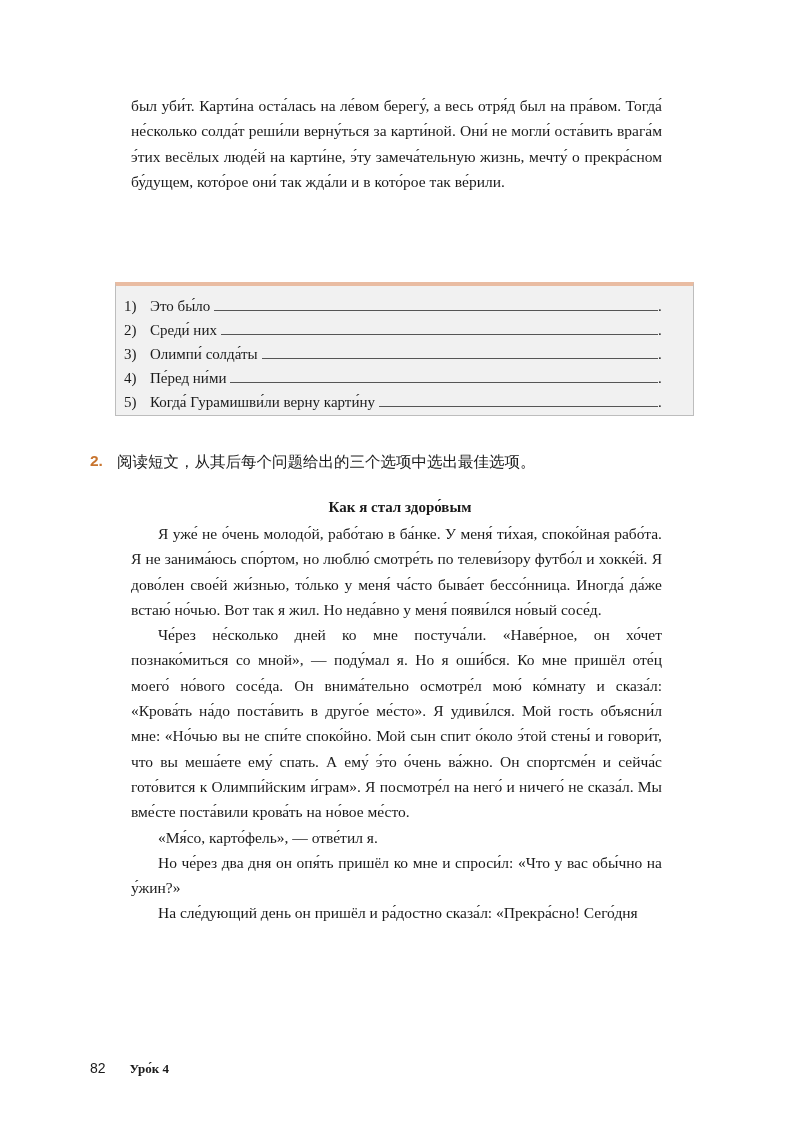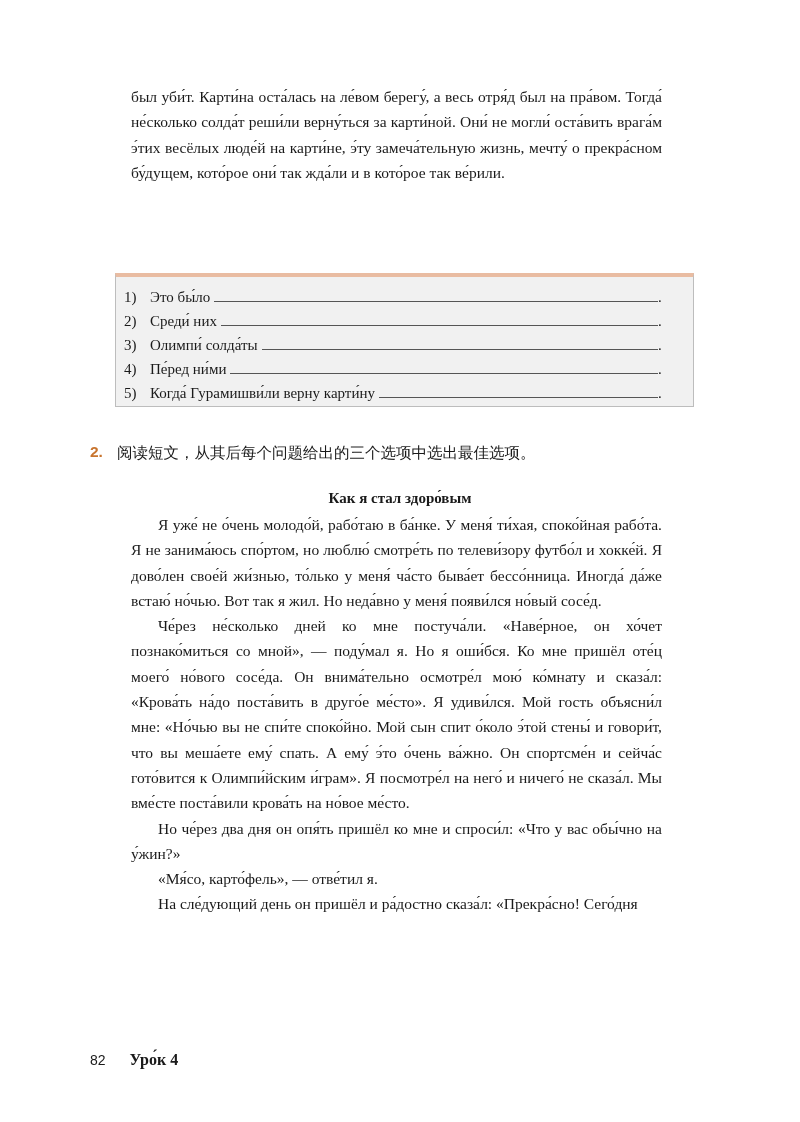--- a/index.html
+++ b/index.html
@@ -1,38 +1,38 @@
 <!DOCTYPE html>
 <html><head>
   <meta charset="utf-8">
   <style>
     html, body { margin: 0; padding: 0; background: #ffffff; }
     body { width: 800px; height: 1122px; position: relative; overflow: hidden;
            font-family: "Liberation Serif", serif; color: #1a1a1a; }
-    .page { position: absolute; left: 0; top: 0; width: 800px; height: 934px; }
+    .page { position: absolute; left: 0; top: 9px; width: 800px; height: 934px; }
     .text-block { position: absolute; left: 131px; width: 531px; font-size: 15.5px; line-height: 25.3px; }
     .para { margin: 0; text-align: justify; text-align-last: left; }
     .indent { text-indent: 27px; }
     .exercise-box { position: absolute; left: 115px; top: 273px; width: 579px; height: 134px;
                     background: #f1f1f1; border: 1px solid #bdbdbd; border-top: 4px solid #e9bca2;
                     box-sizing: border-box; }
     .ex-row { position: absolute; left: 8px; width: 540px; height: 23px; font-size: 15px;
               display: flex; align-items: flex-end; }
     .ex-num { width: 26px; flex: none; }
     .ex-prefix { flex: none; white-space: nowrap; margin-right: 4px; }
     .ex-line { flex: 1; border-bottom: 1px solid #555; height: 18px; margin-bottom: 4px; }
     .ex-dot { flex: none; width: 6px; }
     .task { position: absolute; left: 90px; top: 443px; font-size: 15.5px; display: flex;
             font-family: "DejaVu Sans", sans-serif; }
     .task-num { color: #c8742e; font-weight: bold; font-family: "Liberation Sans", sans-serif; width: 27px; }
     .story-title { position: absolute; left: 0; width: 800px; top: 490px; text-align: center;
                    font-weight: bold; font-size: 15px; }
     .footer { position: absolute; left: 90px; top: 1051px; font-size: 14px; display: flex; gap: 24px; align-items: baseline; }
     .page-num { font-family: "Liberation Sans", sans-serif; }
-    .lesson { font-weight: bold; font-family: "Liberation Serif", serif; font-size: 16px; }
+    .lesson { font-weight: bold; font-family: "Liberation Serif", serif; font-size: 13px; }
   </style>
 </head>
 <body>
 
 <div class="page">
 
   <div class="text-block" style="top:84px;">
     <p class="para">был уби́т. Карти́на оста́лась на ле́вом берегу́, а весь отря́д был на пра́вом. Тогда́ не́сколько солда́т реши́ли верну́ться за карти́ной. Они́ не могли́ оста́вить врага́м э́тих весёлых люде́й на карти́не, э́ту замеча́тельную жизнь, мечту́ о прекра́сном бу́дущем, кото́рое они́ так жда́ли и в кото́рое так ве́рили.</p>
   </div>
 
@@ -72,22 +72,22 @@
   <div class="task">
     <span class="task-num">2.</span>
     <span>阅读短文，从其后每个问题给出的三个选项中选出最佳选项。</span>
   </div>
 
   <div class="story-title">Как я стал здоро́вым</div>
 
   <div class="text-block" style="top:512px;">
     <p class="para indent">Я уже́ не о́чень молодо́й, рабо́таю в ба́нке. У меня́ ти́хая, споко́йная рабо́та. Я не занима́юсь спо́ртом, но люблю́ смотре́ть по телеви́зору футбо́л и хокке́й. Я дово́лен свое́й жи́знью, то́лько у меня́ ча́сто быва́ет бессо́нница. Иногда́ да́же встаю́ но́чью. Вот так я жил. Но неда́вно у меня́ появи́лся но́вый сосе́д.</p>
     <p class="para indent">Че́рез не́сколько дней ко мне постуча́ли. «Наве́рное, он хо́чет познако́миться со мной», — поду́мал я. Но я оши́бся. Ко мне пришёл оте́ц моего́ но́вого сосе́да. Он внима́тельно осмотре́л мою́ ко́мнату и сказа́л: «Крова́ть на́до поста́вить в друго́е ме́сто». Я удиви́лся. Мой гость объясни́л мне: «Но́чью вы не спи́те споко́йно. Мой сын спит о́коло э́той стены́ и говори́т, что вы меша́ете ему́ спать. А ему́ э́то о́чень ва́жно. Он спортсме́н и сейча́с гото́вится к Олимпи́йским и́грам». Я посмотре́л на него́ и ничего́ не сказа́л. Мы вме́сте поста́вили крова́ть на но́вое ме́сто.</p>
+    <p class="para indent">«Мя́со, карто́фель», — отве́тил я.</p>
     <p class="para indent">Но че́рез два дня он опя́ть пришёл ко мне и спроси́л: «Что у вас обы́чно на у́жин?»</p>
-    <p class="para indent">«Мя́со, карто́фель», — отве́тил я.</p>
     <p class="para indent">На сле́дующий день он пришёл и ра́достно сказа́л: «Прекра́сно! Сего́дня</p>
   </div>
 
   <div class="footer">
     <span class="page-num">82</span>
     <span class="lesson">Уро́к 4</span>
   </div>
 
 </div>
 

